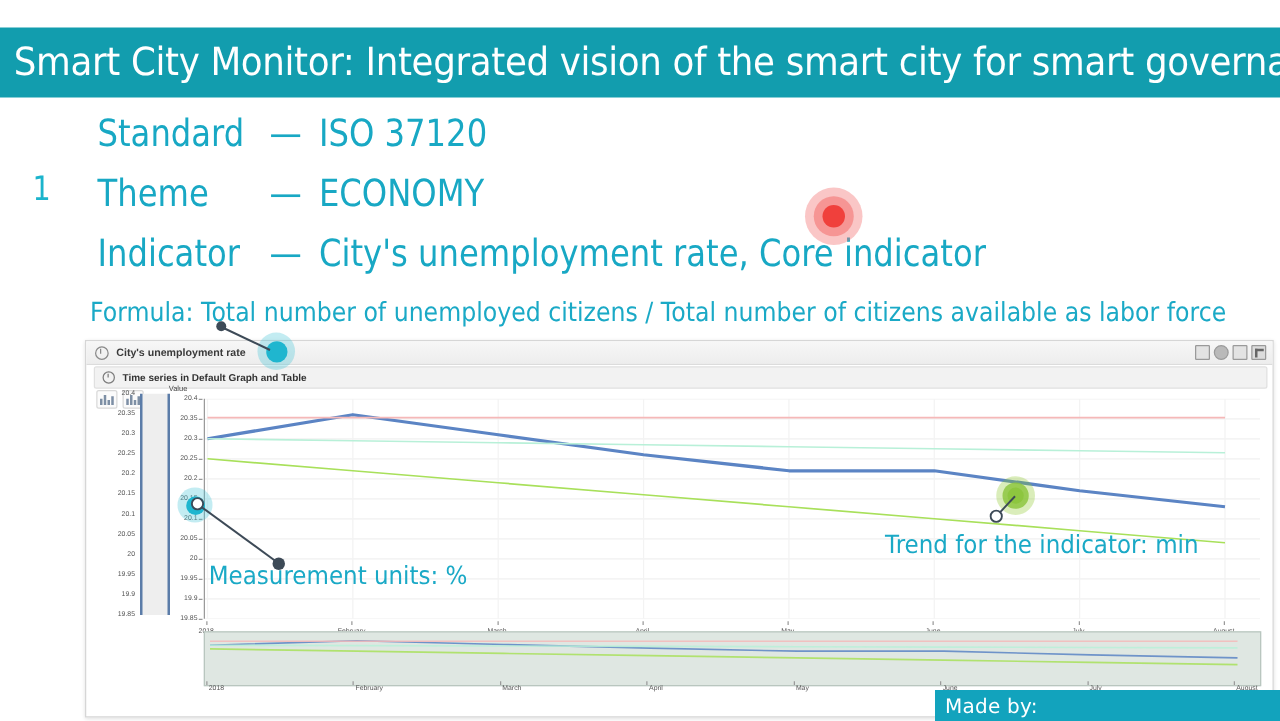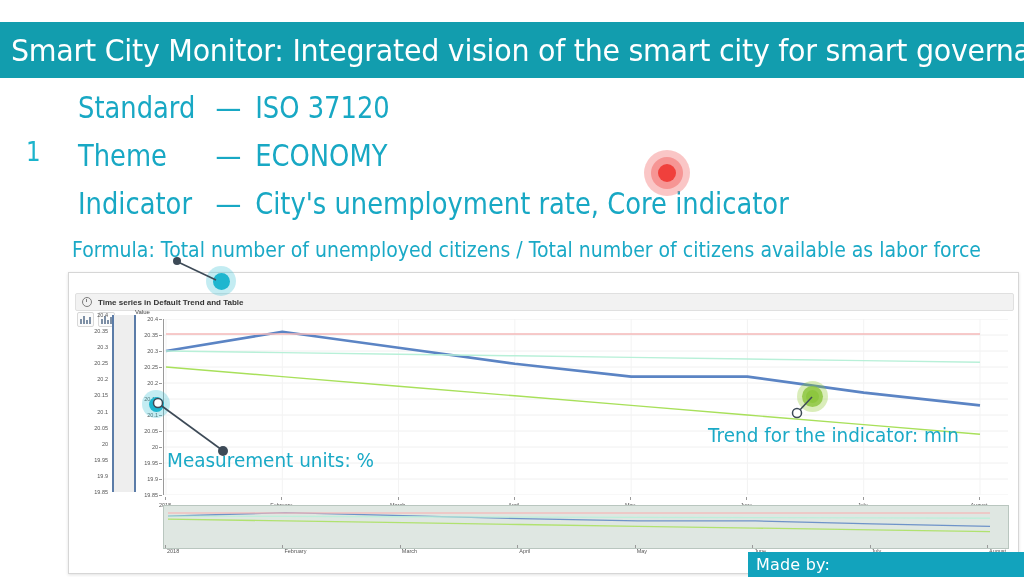--- a/index.html
+++ b/index.html
@@ -278,24 +278,34 @@
 </div>
 
 <div id="red-dot">
   <div id="red-dot-inner"></div>
 </div>
 
 <div id="formula-line">Formula: Total number of unemployed citizens / Total number of citizens available as labor force</div>
 
 <div id="app-window">
 
+  <div id="win-titlebar">
+    <span class="win-dot-icon"></span>
+    <span id="win-title">City's unemployment rate</span>
+    <span id="win-controls">
+      <span class="win-ctl"></span>
+      <span class="win-ctl gear"></span>
+      <span class="win-ctl"></span>
+      <span class="win-ctl share"></span>
+    </span>
+  </div>
 
   <div id="win-subbar">
     <span class="sub-dot-icon"></span>
-    <span id="win-subtitle">Time series in Default Trend and Table</span>
+    <span id="win-subtitle">Time series in Default Graph and Table</span>
   </div>
 
   <div id="chart-toolbar">
     <span class="tool-btn">
         <i></i>
         <i></i>
         <i></i>
         <i></i>
       </span>
     <span class="tool-btn">

